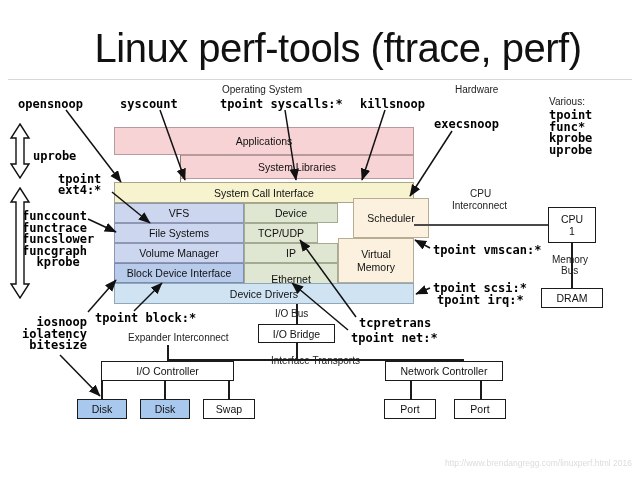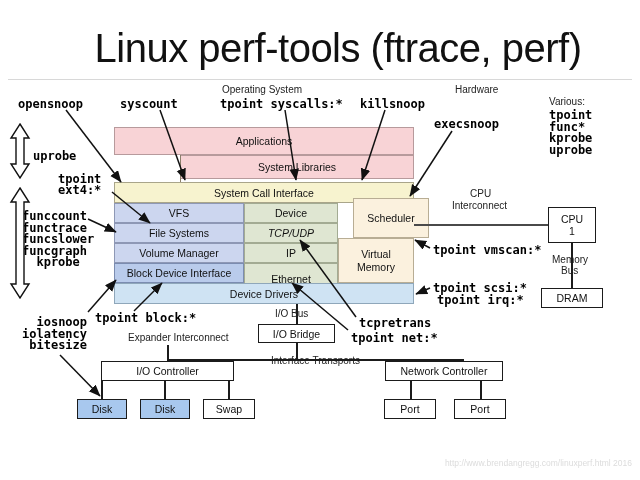--- a/index.html
+++ b/index.html
@@ -66,21 +66,21 @@
 <div class="kbox c-app" style="left:114px;top:127px;width:300px;height:28px;">Applications</div>
 <div class="kbox c-app" style="left:180px;top:155px;width:234px;height:24px;">System Libraries</div>
 <div class="kbox c-sys" style="left:114px;top:182px;width:300px;height:21px;">System Call Interface</div>
 
 <div class="kbox c-blue" style="left:114px;top:203px;width:130px;height:20px;">VFS</div>
 <div class="kbox c-blue" style="left:114px;top:223px;width:130px;height:20px;">File Systems</div>
 <div class="kbox c-blue" style="left:114px;top:243px;width:130px;height:20px;">Volume Manager</div>
 <div class="kbox c-blue2" style="left:114px;top:263px;width:130px;height:20px;">Block Device Interface</div>
 
 <div class="kbox c-green" style="left:244px;top:203px;width:94px;height:20px;">Device</div>
-<div class="kbox c-green" style="left:244px;top:223px;width:94px;height:20px;font-style:italic;">TCP/UDP</div>
+<div class="kbox c-green" style="left:244px;top:223px;width:74px;height:20px;">TCP/UDP</div>
 <div class="kbox c-green" style="left:244px;top:243px;width:94px;height:20px;">IP</div>
 <div class="kbox c-green" style="left:244px;top:263px;width:94px;height:32px;">Ethernet</div>
 
 <div class="kbox c-cream" style="left:338px;top:198px;width:76px;height:40px;margin-left:15px;">Scheduler</div>
 <div class="kbox c-cream" style="left:338px;top:238px;width:76px;height:45px;flex-direction:column;line-height:13px;">
   <span>Virtual</span>
   <span>Memory</span>
 </div>
 
 <div class="kbox c-dd" style="left:114px;top:283px;width:300px;height:21px;">Device Drivers</div>

